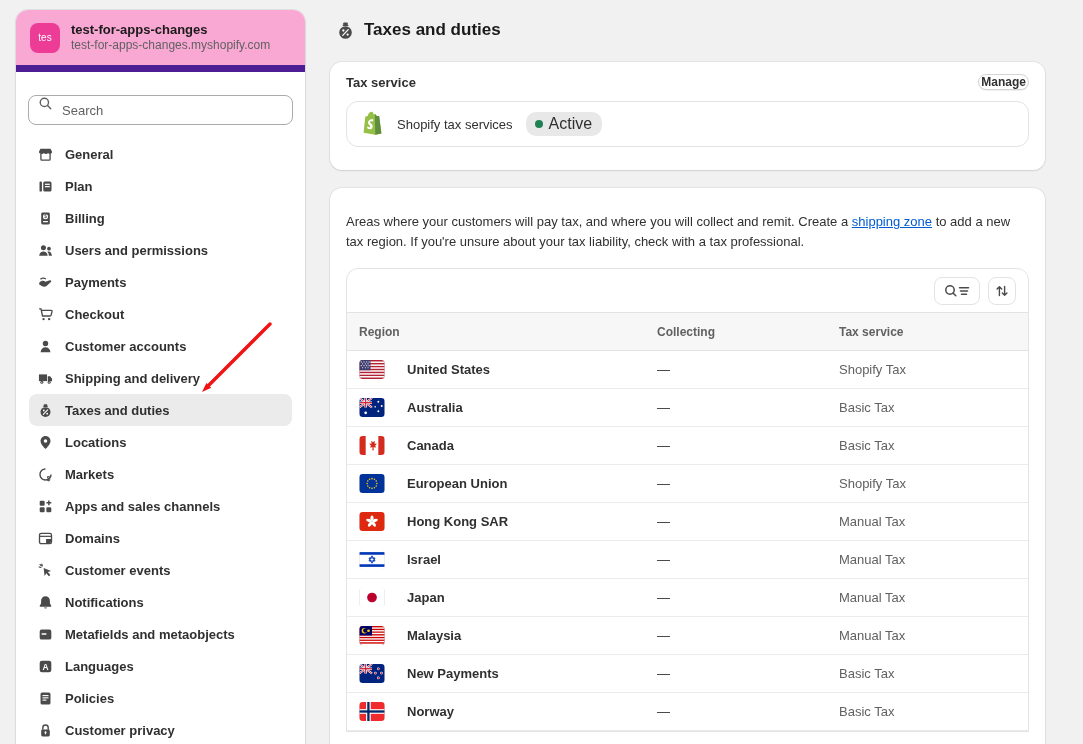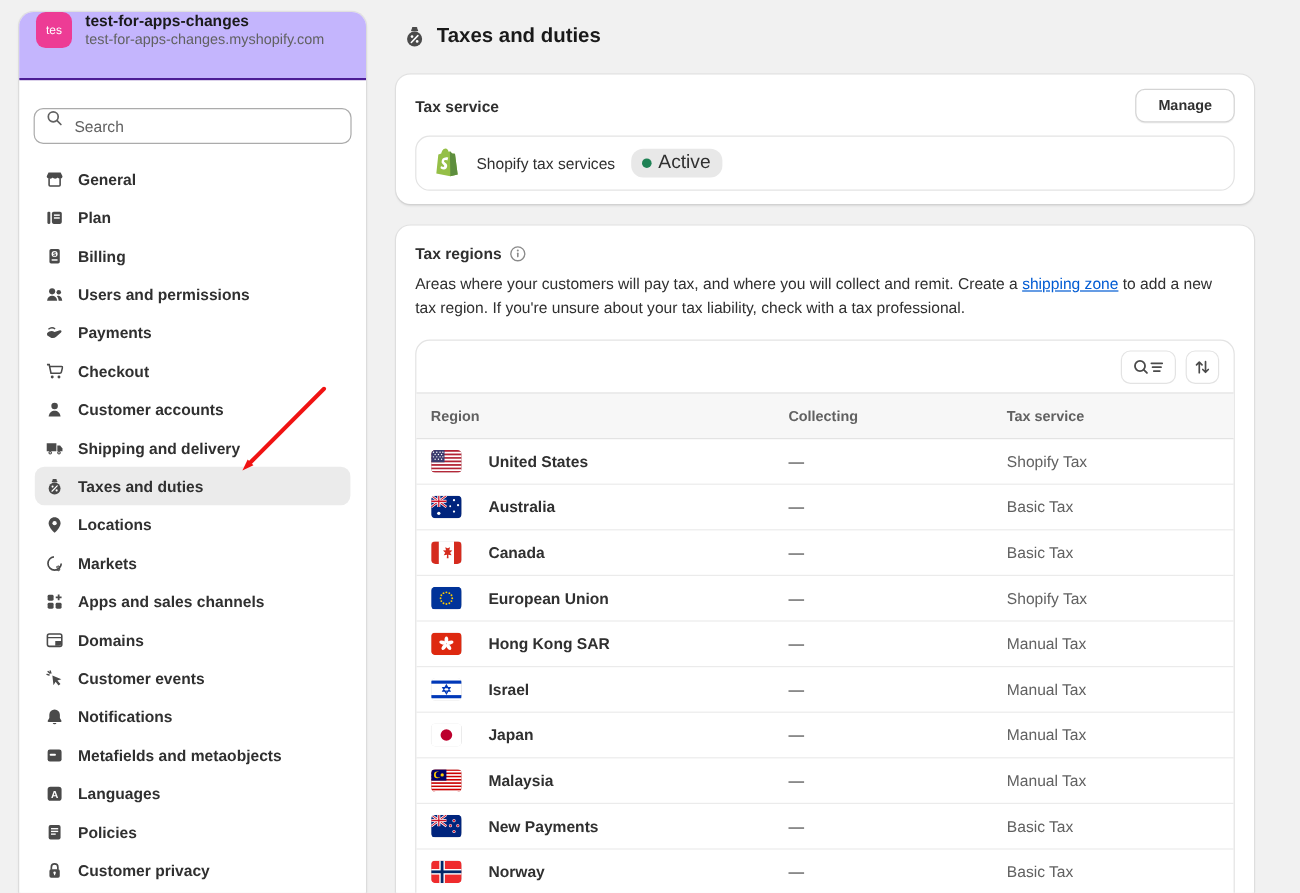--- a/index.html
+++ b/index.html
@@ -5,22 +5,22 @@
   html,body{margin:0;padding:0;}
   body{
     width:1083px;height:744px;overflow:hidden;position:relative;
     background:#f1f1f1;font-family:"Liberation Sans",sans-serif;color:#303030;
     -webkit-font-smoothing:antialiased;
   }
   
   .sidebar{position:absolute;left:16px;top:10px;width:289px;height:750px;
     background:#fff;border-radius:12px 12px 0 0;
     box-shadow:0 0 0 1px rgba(0,0,0,.06),0 1px 3px rgba(0,0,0,.08);}
-  .store-head{height:55px;background:#c4b5fd;border-bottom:2px solid #4c1d95;
-    border-radius:12px 12px 0 0;display:flex;gap:11px;padding:0 14px;}
+  .store-head{height:55px;background:#f9a8d4;border-bottom:7px solid #4c1d95;
+    border-radius:12px 12px 0 0;display:flex;align-items:center;gap:11px;padding:0 14px;}
   .avatar{width:30px;height:30px;border-radius:8px;background:#ED3C95;color:#fff;
     font-size:10px;display:flex;align-items:center;justify-content:center;flex:none;}
   .store-name{font-size:13px;font-weight:700;color:#1a1a1a;line-height:16px;}
   .store-domain{font-size:12px;color:#616161;line-height:15px;}
   .search-wrap{margin:23px 12px 0;height:30px;border:1px solid #ababab;border-radius:8px;
     display:flex;gap:7px;padding:0 9px;background:#fff;box-sizing:border-box;}
   .search-wrap input{border:0;outline:0;flex:1;font-size:13px;font-family:inherit;color:#303030;background:transparent;}
   .search-wrap input::placeholder{color:#616161;}
   .nav{margin:13px 13px 0;}
   .sitem{height:32px;display:flex;align-items:center;gap:12px;padding:0 9px;border-radius:8px;cursor:pointer;}
@@ -30,21 +30,21 @@
   
   .main-title{position:absolute;left:336px;top:20px;display:flex;align-items:center;gap:9px;}
   .main-title .ticn{width:19px;height:19px;}
   .main-title h1{margin:0;font-size:17px;font-weight:700;color:#1a1a1a;}
   .card{position:absolute;left:330px;width:715px;background:#fff;border-radius:12px;
     box-shadow:0 0 0 1px rgba(0,0,0,.05),0 1px 2px rgba(0,0,0,.09);box-sizing:border-box;}
   .card1{top:62px;height:108px;padding:12px 16px;}
   .card2{top:188px;height:640px;padding:16px;border-radius:12px 12px 0 0;}
   .card-head{display:flex;align-items:center;justify-content:space-between;}
   .card-title{font-size:13px;font-weight:700;color:#303030;display:flex;align-items:center;gap:6px;}
-  .btn{background:#fff;border:1px solid #d4d4d4;border-radius:8px;height:28px;padding:0 18px;
+  .btn{background:#fff;border:1px solid #d4d4d4;border-radius:8px;height:16px;padding:0 2px;
     font-size:12px;font-weight:700;color:#303030;font-family:inherit;cursor:pointer;
     box-shadow:0 1px 0 rgba(0,0,0,.06);}
   .service-box{margin-top:11px;border:1px solid #e3e3e3;border-radius:12px;height:46px;
     display:flex;align-items:center;gap:13px;padding:0 14px;box-sizing:border-box;}
   .service-name{font-size:13px;color:#303030;text-align:center;}
   .badge{display:inline-flex;align-items:center;gap:6px;background:#e8e8e8;border-radius:10px;
     padding:3px 10px 3px 9px;font-size:16px;color:#303030;}
   .dot{width:8px;height:8px;border-radius:50%;background:#1F8255;}
   .desc{margin-top:8px;font-size:13px;line-height:20px;color:#303030;}
   .desc a{color:#005BD3;cursor:pointer;text-decoration:underline;}
@@ -483,26 +483,20 @@
       </svg>
     <span class="service-name">Shopify tax services</span>
     <span class="badge">
       <span class="dot"></span>
       <span>Active</span>
     </span>
   </div>
 </section>
 
 <section class="card card2">
-  <div class="card-title">
-    <span>Tax regions</span>
-    <svg width="15" height="15">
-        <use href="#i-info"></use>
-      </svg>
-  </div>
   <p class="desc"><span>Areas where your customers will pay tax, and where you will collect and remit. Create a </span><a class="link">shipping zone</a><span> to add a new tax region. If you're unsure about your tax liability, check with a tax professional.</span></p>
 
   <div class="tablebox">
     <div class="toolbar">
       <button class="tbtn wide">
           <svg width="28" height="16">
             <use href="#i-searchfilter"></use>
           </svg>
         </button>
       <button class="tbtn sq">

